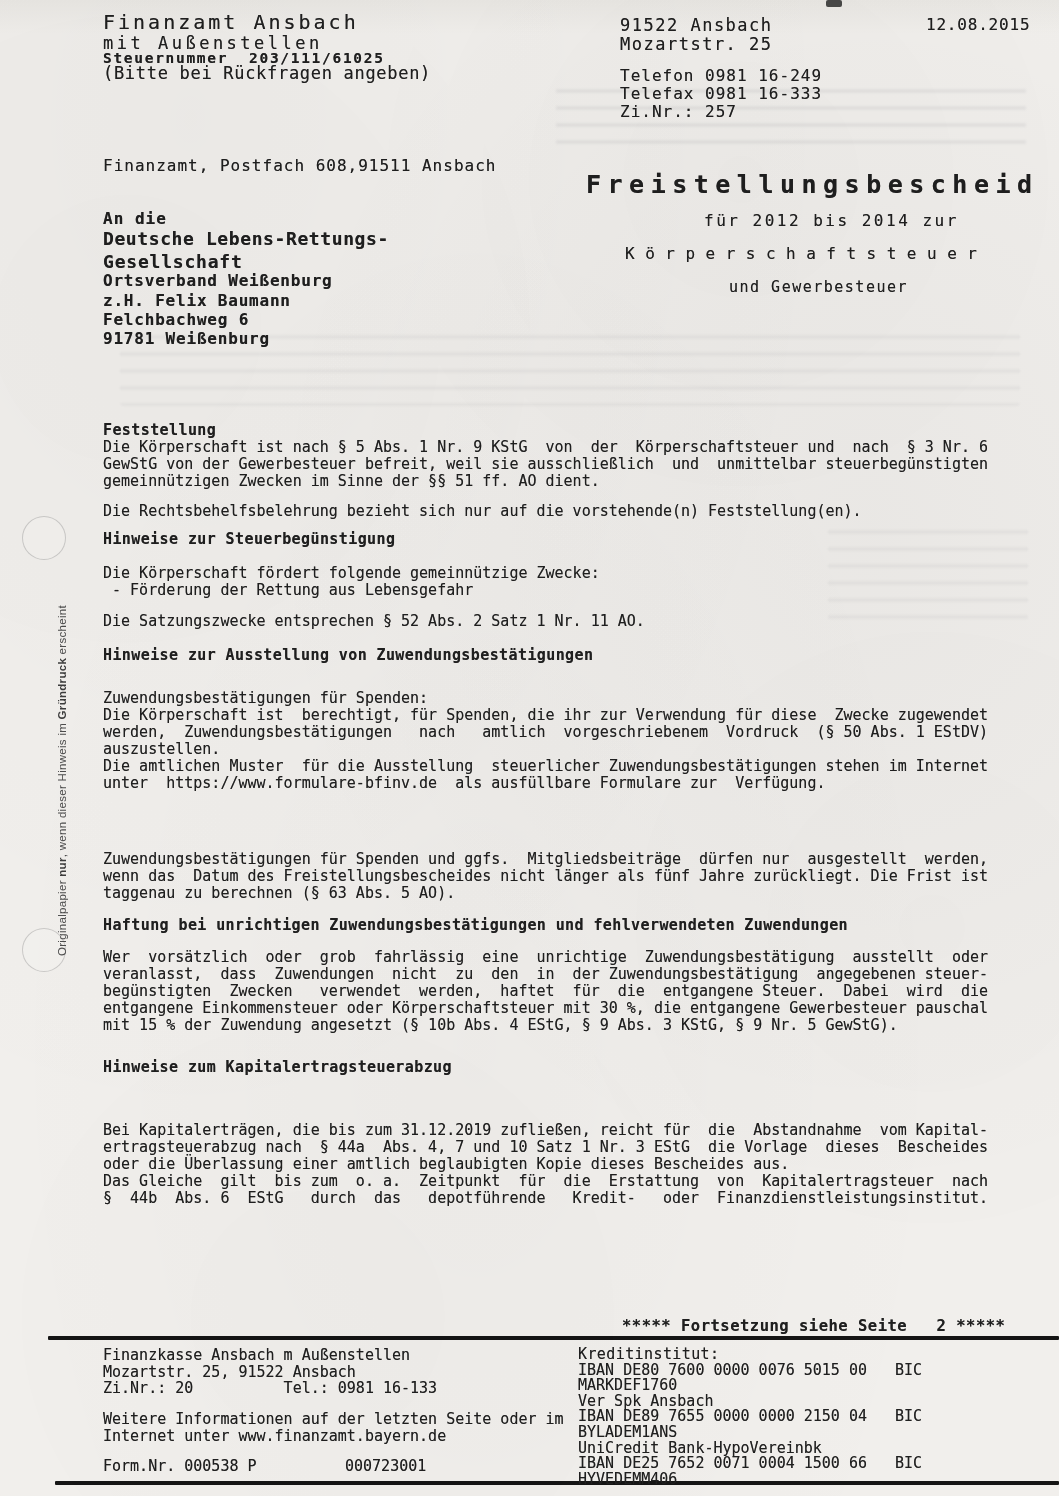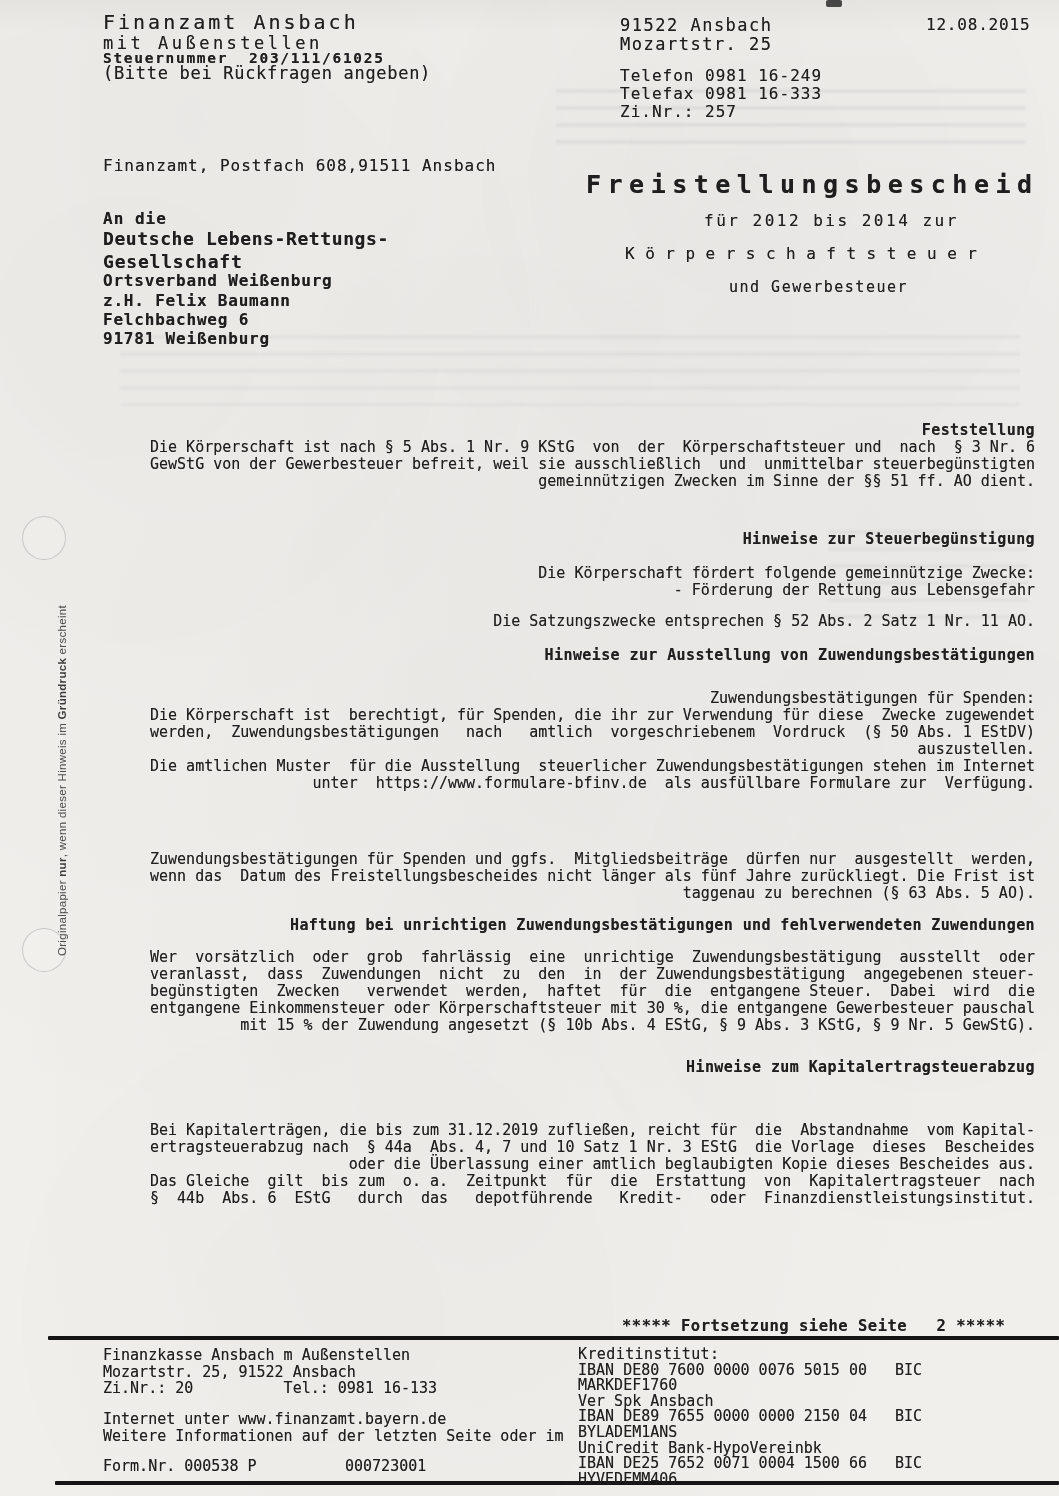--- a/index.html
+++ b/index.html
@@ -17,21 +17,21 @@
     content:""; position:absolute; inset:0; pointer-events:none; opacity:.5;
     background:
       radial-gradient(circle at 12% 22%, rgba(0,0,0,.02), transparent 30%),
       radial-gradient(circle at 70% 12%, rgba(0,0,0,.03), transparent 25%),
       radial-gradient(circle at 88% 62%, rgba(0,0,0,.025), transparent 30%),
       radial-gradient(circle at 30% 88%, rgba(0,0,0,.02), transparent 28%);
   }
   .t{ position:absolute; white-space:pre-wrap; text-shadow:0 0 .6px rgba(25,25,25,.55); }
   .b{ font-weight:bold; }
   .body-block{ position:absolute; left:103px; width:932px; font-size:15px; line-height:17px;
-               white-space:pre-wrap; text-shadow:0 0 .6px rgba(25,25,25,.5);text-align:right; }
+               white-space:pre-wrap; text-shadow:0 0 .6px rgba(25,25,25,.5); }
   .hd{ font-weight:bold; letter-spacing:.4px; }
   .ghost{ position:absolute; opacity:.12; filter:blur(1.1px); border-radius:4px; pointer-events:none;
     background:repeating-linear-gradient(180deg, transparent 0 5px, rgba(70,70,85,.55) 5px 9px, transparent 9px 17px);}
   .hole{ position:absolute; width:42px; height:42px; border-radius:50%;
          border:1.5px solid rgba(110,110,110,.30); background:rgba(255,255,255,.12);}
   .rule{ position:absolute; background:#151515; border-radius:1px; }
   .side-note{ position:absolute; left:56px; top:956px; transform:rotate(-90deg); transform-origin:left top;
               font-family:"Liberation Sans", sans-serif; font-size:11.5px; color:#4c4c4c;
               letter-spacing:.3px; white-space:nowrap; width:400px;}
   .side-note .b{ color:#3c3c3c; }
@@ -81,20 +81,21 @@
 
   <div class="t b" style="left:586px; top:170px; font-size:25px; letter-spacing:6.5px;">Freistellungsbescheid</div>
   <div class="t" style="left:704px; top:211px; font-size:16px; letter-spacing:2.5px;">für 2012 bis 2014 zur</div>
   <div class="t" style="left:625px; top:244px; font-size:16px; letter-spacing:10.5px;">Körperschaftsteuer</div>
   <div class="t" style="left:729px; top:278px; font-size:15px; letter-spacing:1.5px;">und Gewerbesteuer</div>
 
   <div class="body-block hd" style="top:422px;">Feststellung</div>
   <div class="body-block" style="top:439px;">Die Körperschaft ist nach § 5 Abs. 1 Nr. 9 KStG  von  der  Körperschaftsteuer und  nach  § 3 Nr. 6
 GewStG von der Gewerbesteuer befreit, weil sie ausschließlich  und  unmittelbar steuerbegünstigten
 gemeinnützigen Zwecken im Sinne der §§ 51 ff. AO dient.</div>
+  <div class="body-block" style="top:503px;">Die Rechtsbehelfsbelehrung bezieht sich nur auf die vorstehende(n) Feststellung(en).</div>
 
   <div class="body-block hd" style="top:531px;">Hinweise zur Steuerbegünstigung</div>
   <div class="body-block" style="top:565px;">Die Körperschaft fördert folgende gemeinnützige Zwecke:
  - Förderung der Rettung aus Lebensgefahr</div>
   <div class="body-block" style="top:613px;">Die Satzungszwecke entsprechen § 52 Abs. 2 Satz 1 Nr. 11 AO.</div>
 
   <div class="body-block hd" style="top:647px;">Hinweise zur Ausstellung von Zuwendungsbestätigungen</div>
   <div class="body-block" style="top:675px;margin-top:15px;">Zuwendungsbestätigungen für Spenden:
 Die Körperschaft ist  berechtigt, für Spenden, die ihr zur Verwendung für diese  Zwecke zugewendet
 werden,  Zuwendungsbestätigungen   nach   amtlich  vorgeschriebenem  Vordruck  (§ 50 Abs. 1 EStDV)
@@ -122,22 +123,22 @@
   <div class="t b" style="left:622px; top:1317px; font-size:15.5px; letter-spacing:.5px;">***** Fortsetzung siehe Seite   2 *****</div>
   <div class="rule" style="left:48px; top:1336px; width:1011px; height:3.5px;"></div>
   <div class="rule" style="left:55px; top:1481px; width:1004px; height:4px;"></div>
 
   <div class="footer-left">
     <div class="fl-line">Finanzkasse Ansbach m Außenstellen</div>
     <div class="fl-line">Mozartstr. 25, 91522 Ansbach</div>
     <div class="fl-line">Zi.Nr.: 20          Tel.: 0981 16-133</div>
   </div>
   <div class="footer-left" style="top:1411px;">
+    <div class="fl-line">Weitere Informationen auf der letzten Seite oder im</div>
     <div class="fl-line">Internet unter www.finanzamt.bayern.de</div>
-    <div class="fl-line">Weitere Informationen auf der letzten Seite oder im</div>
   </div>
   <div class="t" style="left:103px; top:1457px; font-size:15px;">Form.Nr. 000538 P</div>
   <div class="t" style="left:345px; top:1457px; font-size:15px;">000723001</div>
 
   <div class="footer-right">
     <div class="fl-line hd" style="font-weight:normal;">Kreditinstitut:</div>
     <div class="fl-line"><span>IBAN DE80 7600 0000 0076 5015 00</span><span class="bic">BIC MARKDEF1760</span></div>
     <div class="fl-line">Ver Spk Ansbach</div>
     <div class="fl-line"><span>IBAN DE89 7655 0000 0000 2150 04</span><span class="bic">BIC BYLADEM1ANS</span></div>
     <div class="fl-line">UniCredit Bank-HypoVereinbk</div>

